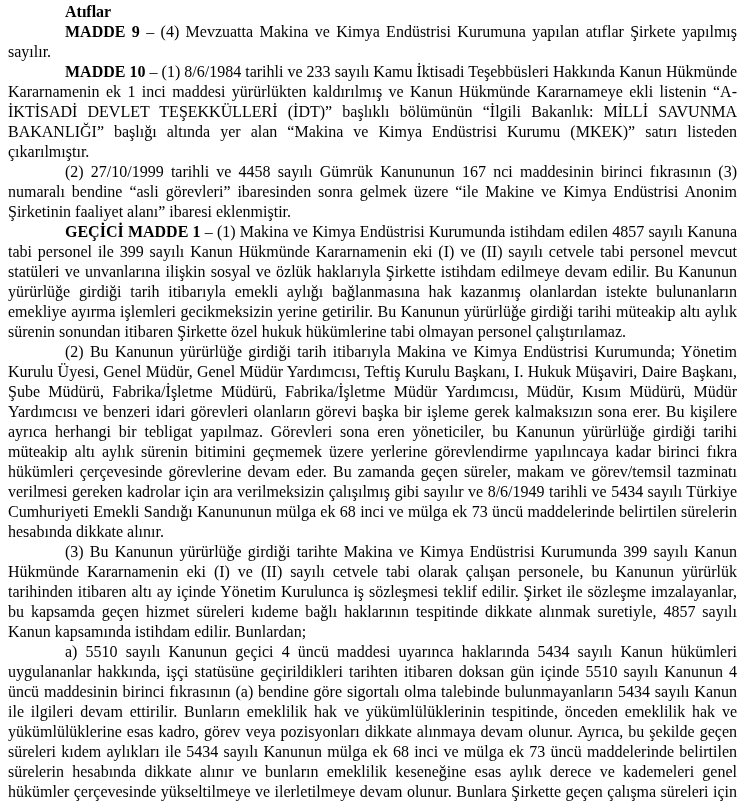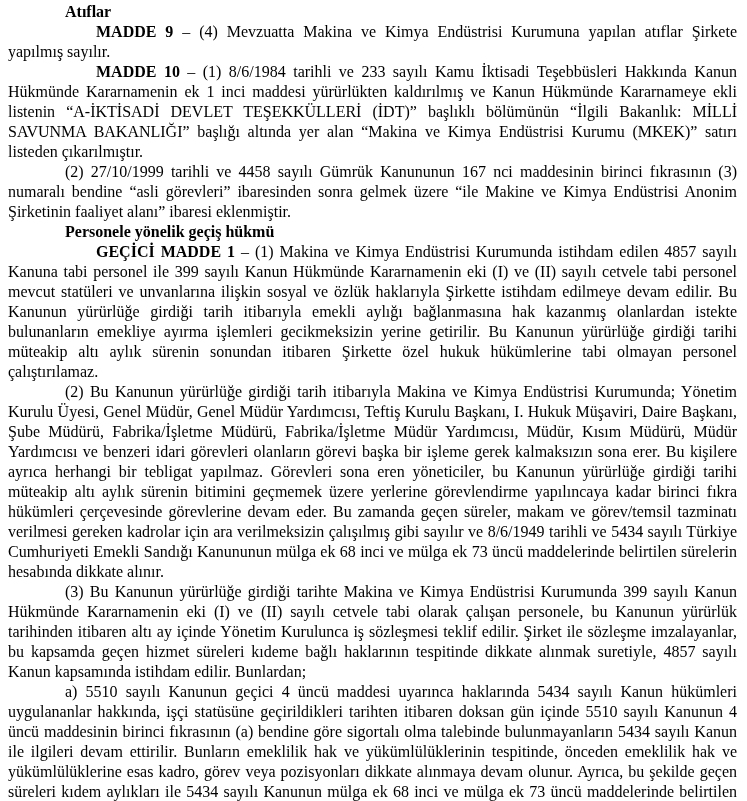--- a/index.html
+++ b/index.html
@@ -27,31 +27,29 @@
     color: #000000;
     text-align: justify;
     text-indent: 57px;
   }
   .para.heading {
     font-weight: 700;
     text-align: left;
   }
   .para b {
     font-weight: 700;
-    margin-left: 31px;
   }
 </style>
 </head>
 <body>
 
 <div class="page">
   <div class="doc" id="doc">
       <p class="para heading"><span>Atıflar</span></p>
       <p class="para"><b>MADDE 9</b><span> – (4) Mevzuatta Makina ve Kimya Endüstrisi Kurumuna yapılan atıflar Şirkete yapılmış sayılır.</span></p>
       <p class="para"><b>MADDE 10</b><span> – (1) 8/6/1984 tarihli ve 233 sayılı Kamu İktisadi Teşebbüsleri Hakkında Kanun Hükmünde Kararnamenin ek 1 inci maddesi yürürlükten kaldırılmış ve Kanun Hükmünde Kararnameye ekli listenin “A-İKTİSADİ DEVLET TEŞEKKÜLLERİ (İDT)” başlıklı bölümünün “İlgili Bakanlık: MİLLİ SAVUNMA BAKANLIĞI” başlığı altında yer alan “Makina ve Kimya Endüstrisi Kurumu (MKEK)” satırı listeden çıkarılmıştır.</span></p>
       <p class="para"><span>(2) 27/10/1999 tarihli ve 4458 sayılı Gümrük Kanununun 167 nci maddesinin birinci fıkrasının (3) numaralı bendine “asli görevleri” ibaresinden sonra gelmek üzere “ile Makine ve Kimya Endüstrisi Anonim Şirketinin faaliyet alanı” ibaresi eklenmiştir.</span></p>
-      <p class="para heading"><span>Personele yönelik geçiş hükmü</span></p>
       <p class="para"><b>GEÇİCİ MADDE 1</b><span> – (1) Makina ve Kimya Endüstrisi Kurumunda istihdam edilen 4857 sayılı Kanuna tabi personel ile 399 sayılı Kanun Hükmünde Kararnamenin eki (I) ve (II) sayılı cetvele tabi personel mevcut statüleri ve unvanlarına ilişkin sosyal ve özlük haklarıyla Şirkette istihdam edilmeye devam edilir. Bu Kanunun yürürlüğe girdiği tarih itibarıyla emekli aylığı bağlanmasına hak kazanmış olanlardan istekte bulunanların emekliye ayırma işlemleri gecikmeksizin yerine getirilir. Bu Kanunun yürürlüğe girdiği tarihi müteakip altı aylık sürenin sonundan itibaren Şirkette özel hukuk hükümlerine tabi olmayan personel çalıştırılamaz.</span></p>
       <p class="para"><span>(2) Bu Kanunun yürürlüğe girdiği tarih itibarıyla Makina ve Kimya Endüstrisi Kurumunda; Yönetim Kurulu Üyesi, Genel Müdür, Genel Müdür Yardımcısı, Teftiş Kurulu Başkanı, I. Hukuk Müşaviri, Daire Başkanı, Şube Müdürü, Fabrika/İşletme Müdürü, Fabrika/İşletme Müdür Yardımcısı, Müdür, Kısım Müdürü, Müdür Yardımcısı ve benzeri idari görevleri olanların görevi başka bir işleme gerek kalmaksızın sona erer. Bu kişilere ayrıca herhangi bir tebligat yapılmaz. Görevleri sona eren yöneticiler, bu Kanunun yürürlüğe girdiği tarihi müteakip altı aylık sürenin bitimini geçmemek üzere yerlerine görevlendirme yapılıncaya kadar birinci fıkra hükümleri çerçevesinde görevlerine devam eder. Bu zamanda geçen süreler, makam ve görev/temsil tazminatı verilmesi gereken kadrolar için ara verilmeksizin çalışılmış gibi sayılır ve 8/6/1949 tarihli ve 5434 sayılı Türkiye Cumhuriyeti Emekli Sandığı Kanununun mülga ek 68 inci ve mülga ek 73 üncü maddelerinde belirtilen sürelerin hesabında dikkate alınır.</span></p>
       <p class="para"><span>(3) Bu Kanunun yürürlüğe girdiği tarihte Makina ve Kimya Endüstrisi Kurumunda 399 sayılı Kanun Hükmünde Kararnamenin eki (I) ve (II) sayılı cetvele tabi olarak çalışan personele, bu Kanunun yürürlük tarihinden itibaren altı ay içinde Yönetim Kurulunca iş sözleşmesi teklif edilir. Şirket ile sözleşme imzalayanlar, bu kapsamda geçen hizmet süreleri kıdeme bağlı haklarının tespitinde dikkate alınmak suretiyle, 4857 sayılı Kanun kapsamında istihdam edilir. Bunlardan;</span></p>
       <p class="para"><span>a) 5510 sayılı Kanunun geçici 4 üncü maddesi uyarınca haklarında 5434 sayılı Kanun hükümleri uygulananlar hakkında, işçi statüsüne geçirildikleri tarihten itibaren doksan gün içinde 5510 sayılı Kanunun 4 üncü maddesinin birinci fıkrasının (a) bendine göre sigortalı olma talebinde bulunmayanların 5434 sayılı Kanun ile ilgileri devam ettirilir. Bunların emeklilik hak ve yükümlülüklerinin tespitinde, önceden emeklilik hak ve yükümlülüklerine esas kadro, görev veya pozisyonları dikkate alınmaya devam olunur. Ayrıca, bu şekilde geçen süreleri kıdem aylıkları ile 5434 sayılı Kanunun mülga ek 68 inci ve mülga ek 73 üncü maddelerinde belirtilen sürelerin hesabında dikkate alınır ve bunların emeklilik keseneğine esas aylık derece ve kademeleri genel hükümler çerçevesinde yükseltilmeye ve ilerletilmeye devam olunur. Bunlara Şirkette geçen çalışma süreleri için kıdem tazminatı ödenmez ve bu süreler emekli ikramiyesinin hesabında dikkate alınır.</span></p>
     </div>
 </div>
 
 </body></html>

